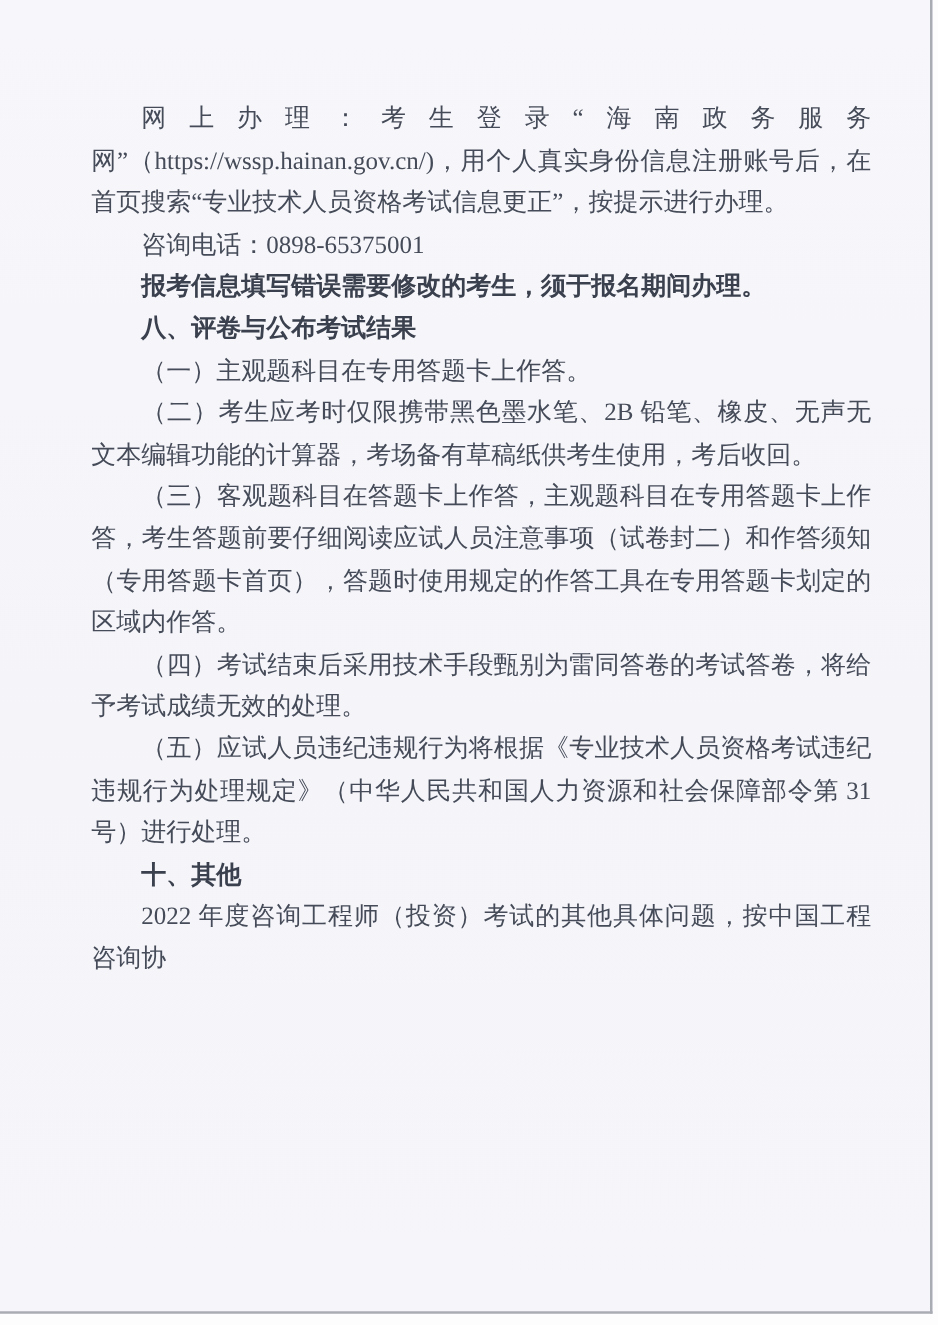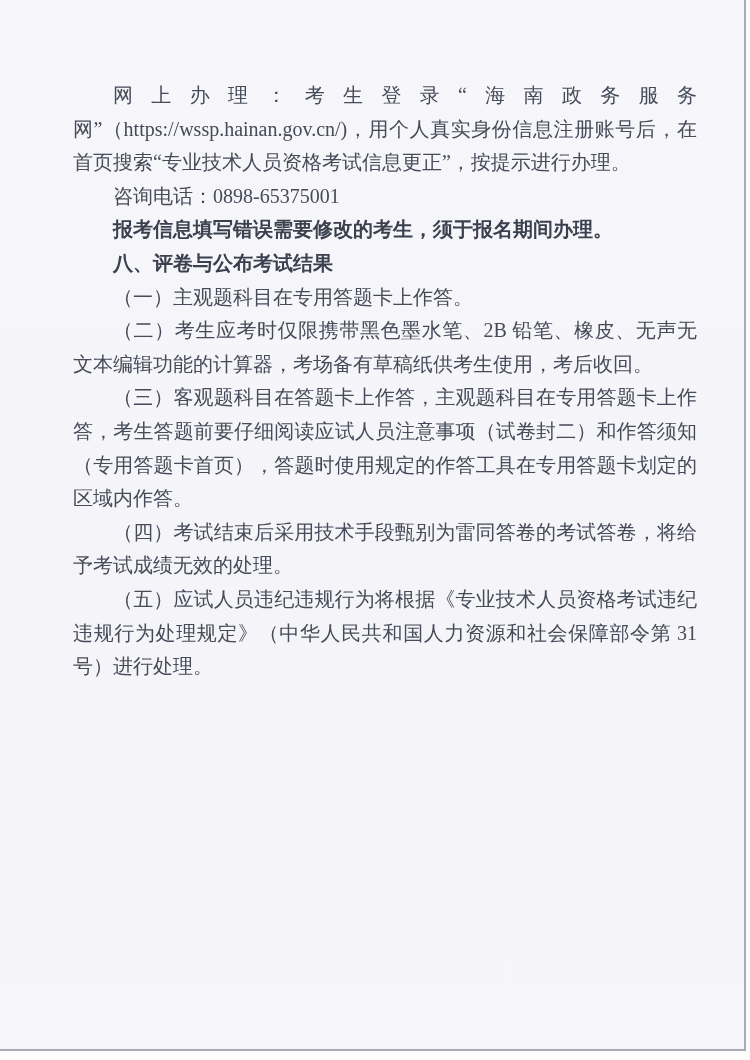--- a/index.html
+++ b/index.html
@@ -67,16 +67,18 @@
     <p><span>（一）主观题科目在专用答题卡上作答。</span></p>
 
     <p><span>（二）考生应考时仅限携带黑色墨水笔、2B 铅笔、橡皮、无声无文本编辑功能的计算器，考场备有草稿纸供考生使用，考后收回。</span></p>
 
     <p><span>（三）客观题科目在答题卡上作答，主观题科目在专用答题卡上作答，考生答题前要仔细阅读应试人员注意事项（试卷封二）和作答须知（专用答题卡首页），答题时使用规定的作答工具在专用答题卡划定的区域内作答。</span></p>
 
     <p><span>（四）考试结束后采用技术手段甄别为雷同答卷的考试答卷，将给予考试成绩无效的处理。</span></p>
 
     <p><span>（五）应试人员违纪违规行为将根据《专业技术人员资格考试违纪违规行为处理规定》（中华人民共和国人力资源和社会保障部令第 31 号）进行处理。</span></p>
 
+    <p><span class="bold">十、其他</span></p>
 
+    <p><span>2022 年度咨询工程师（投资）考试的其他具体问题，按中国工程咨询协</span></p>
 
   </div>
 </div>
 
 </body></html>

